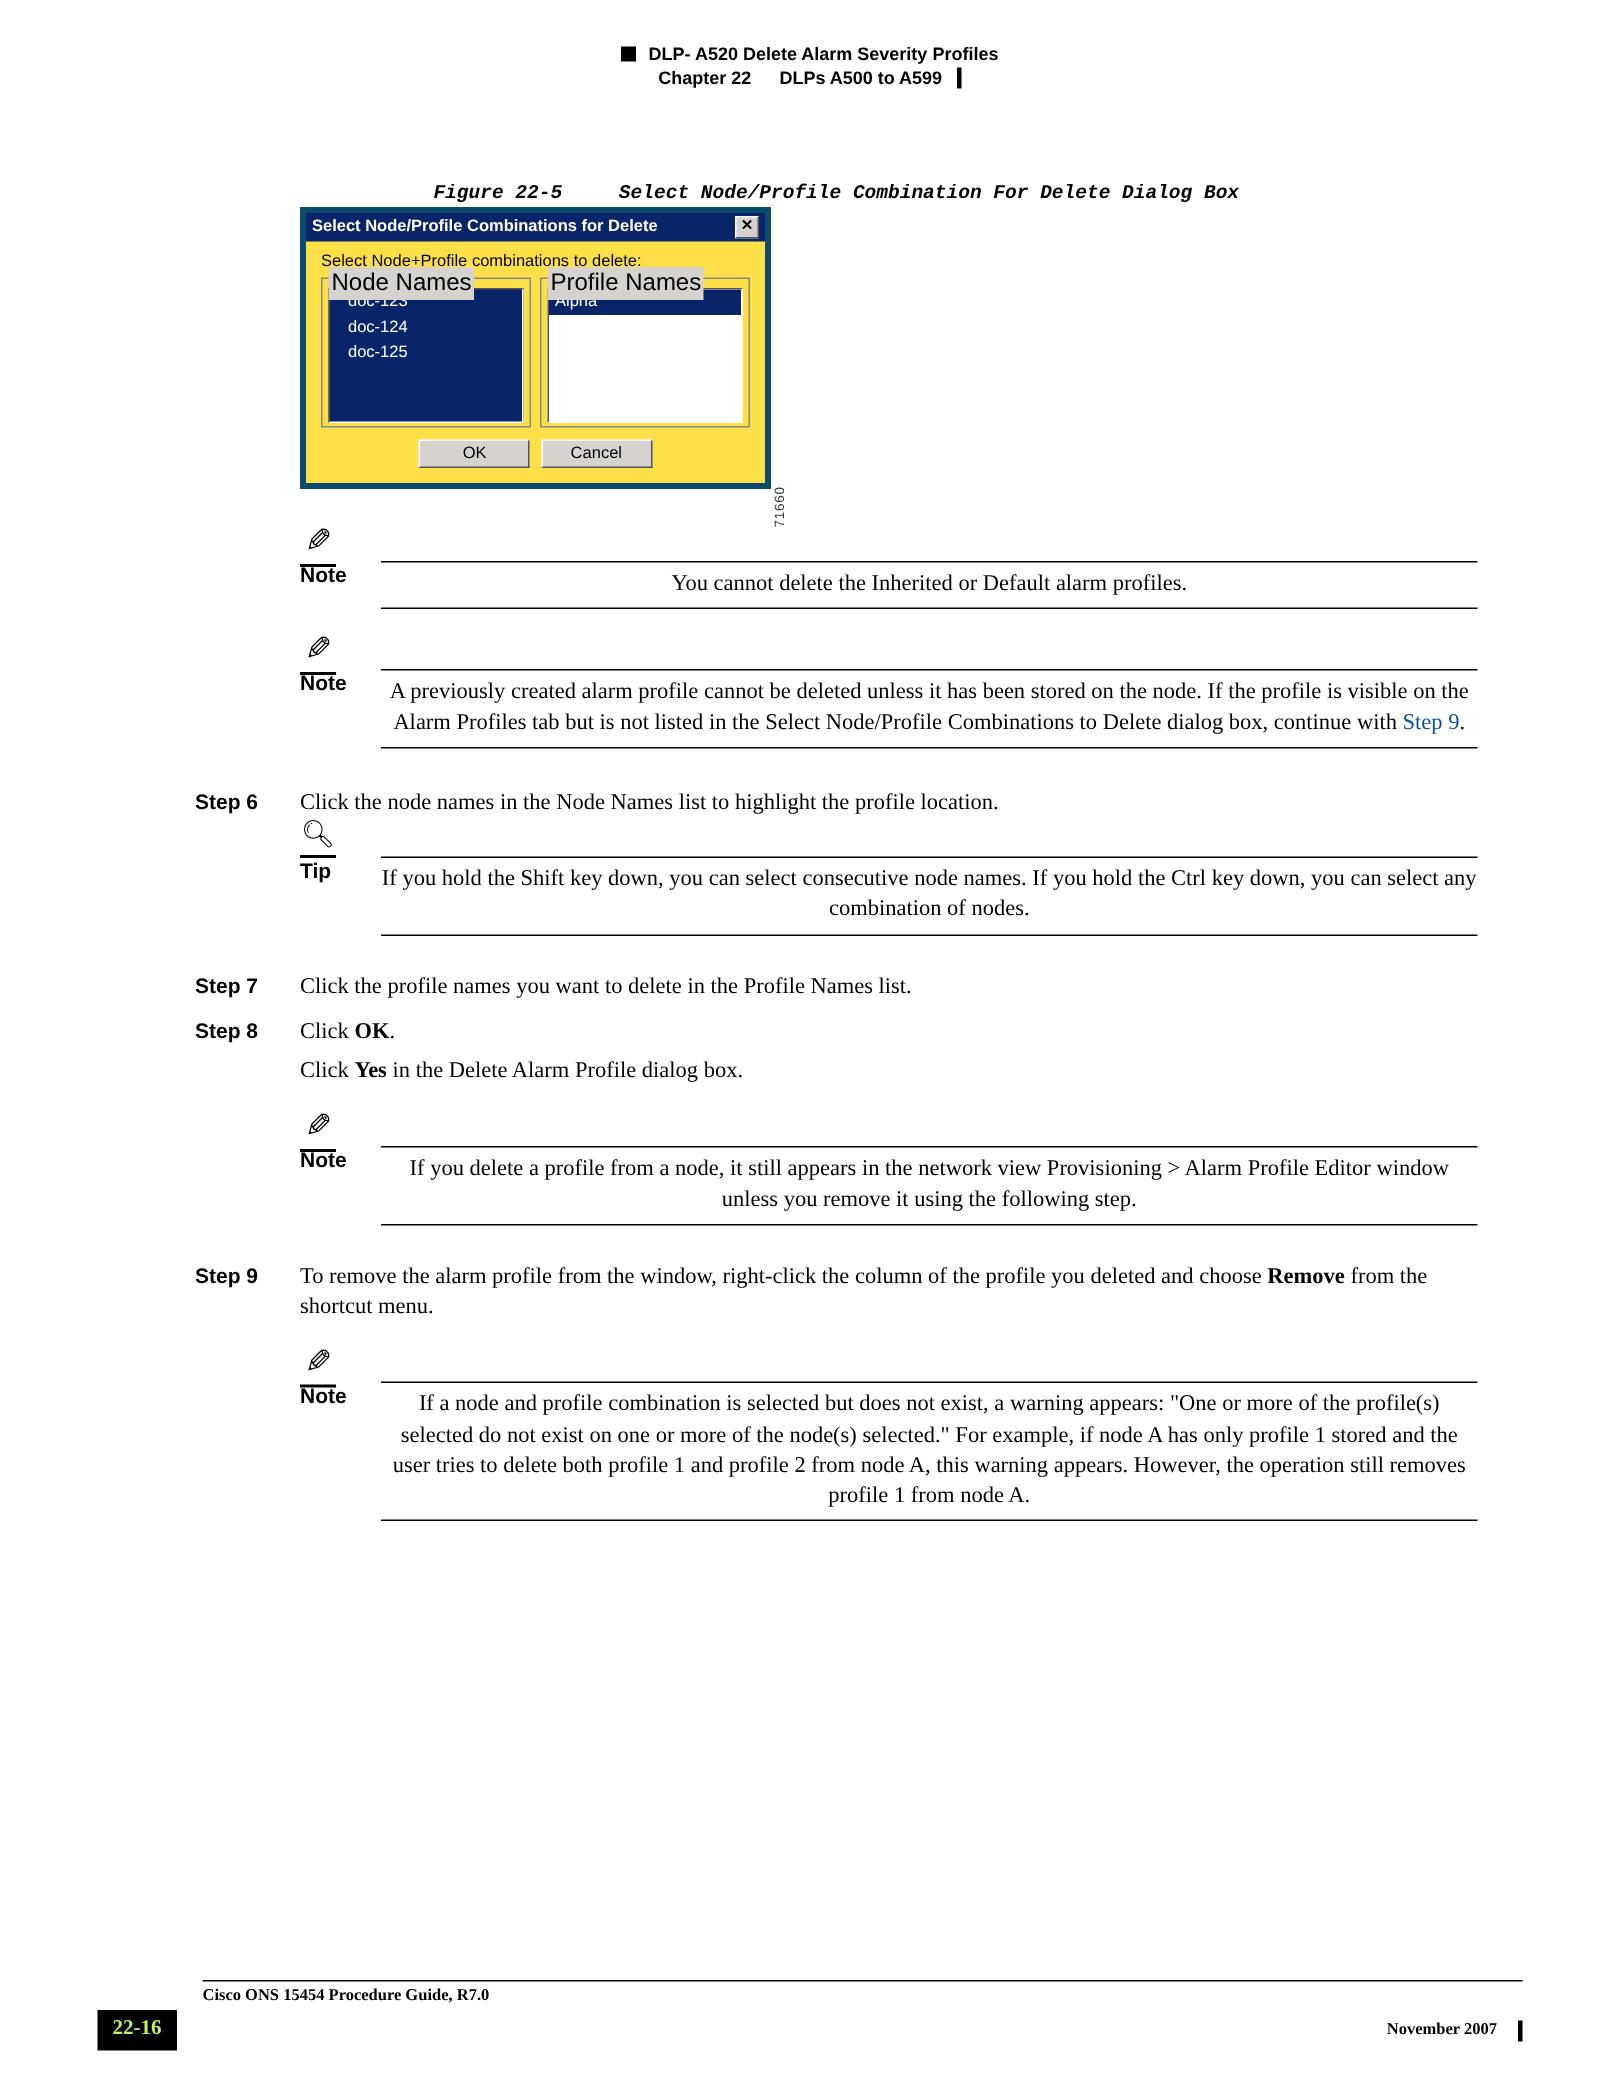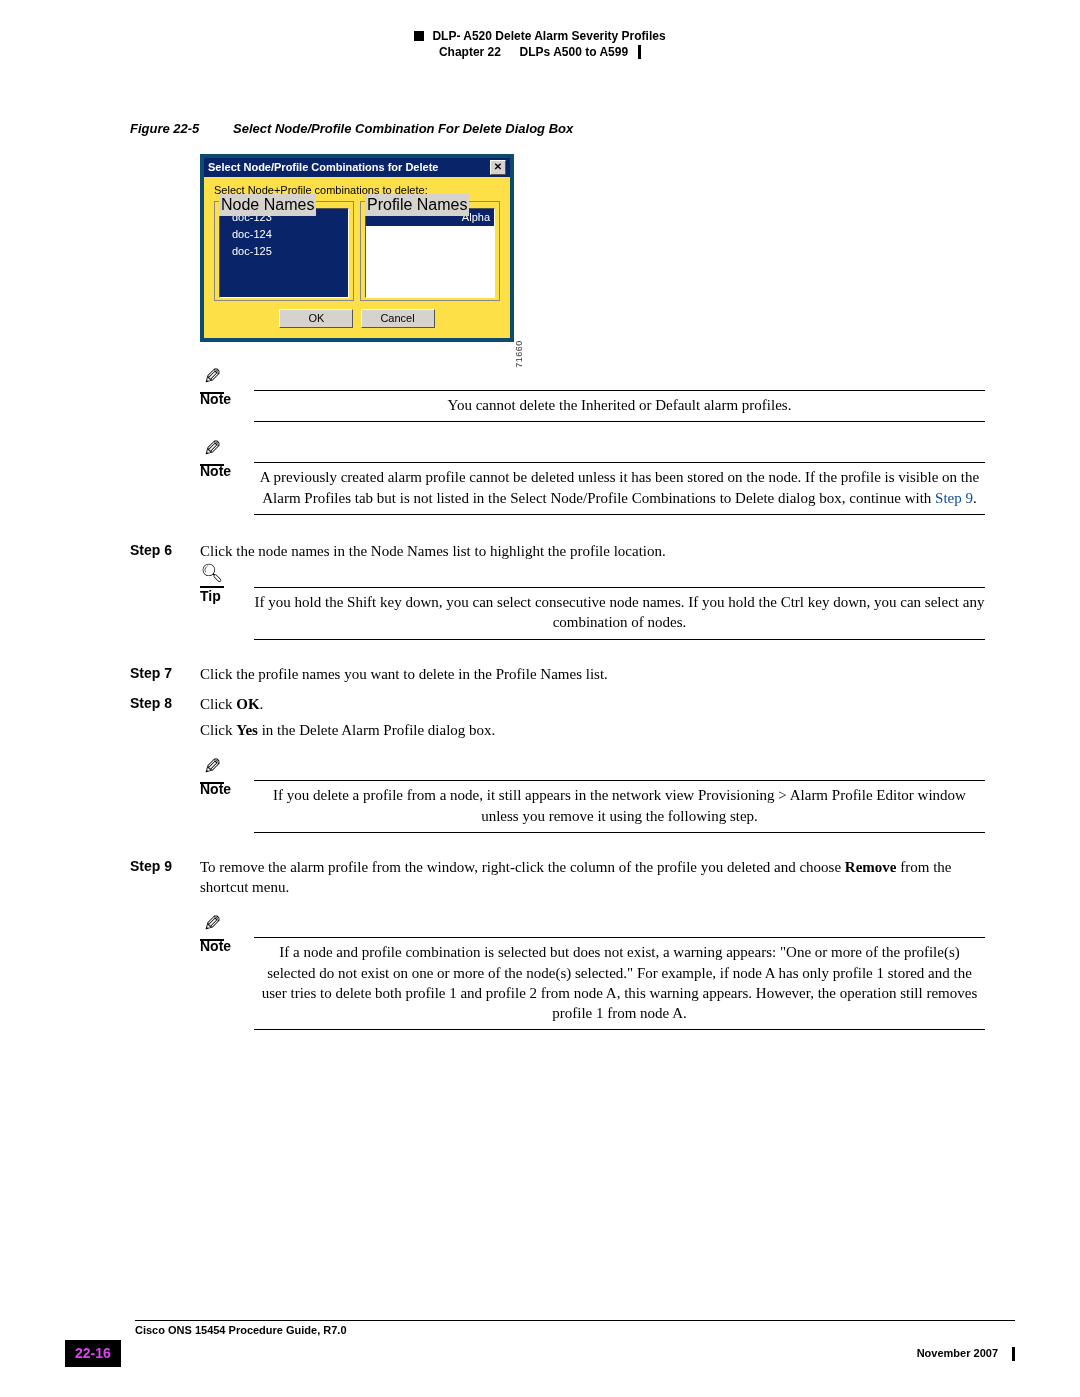--- a/index.html
+++ b/index.html
@@ -44,25 +44,25 @@
   .header-right-tick {
     width: 3px; height: 14px; background: #000; margin-left: 4px;
   }
   .content {
     position: absolute;
     top: 120px;
     left: 130px;
     right: 95px;
   }
   .figure-caption {
-    font-family: Liberation Sans, sans-serif;
+    font-family: Liberation Mono, monospace;
     font-size: 13px;
     font-weight: bold;
     font-style: italic;
-    margin-bottom: 16px;
+    text-align: center;
   }
   .figure-caption .flabel { padding-right: 30px; }
   .dialog {
     margin-left: 70px;
     width: 306px;
     background: #fde047;
     border: 4px solid #0c4a6e;
     font-family: Tahoma, Arial, sans-serif;
     font-size: 11px;
     position: relative;
@@ -115,21 +115,21 @@
   }
   .list-box {
     background: #0a246a;
     color:#fff;
     border: 1px solid #fff;
     border-top-color:#555; border-left-color:#555;
     height: 88px;
     overflow:hidden;
     margin-top: 2px;
   }
-  .list-box.white { background:#fff; color:#000;text-align:right; }
+  .list-box.white { background:#fff; color:#000; }
   .list-item-d { padding: 1px 12px; }
   .profile-sel { background:#0a246a; color:#fff; padding:1px 4px; }
   .dialog-buttons { text-align:center; margin-top:8px; }
   .dlg-btn {
     display:inline-block;
     min-width: 56px;
     padding: 1px 8px;
     margin: 0 2px;
     background:#d6d3ce;
     border: 1px solid #fff;
@@ -180,37 +180,37 @@
     font-family: Arial, Helvetica, sans-serif;
     font-weight: bold;
     font-size: 14px;
   }
   .link { color: #0b4ea2; }
 
   .footer {
     position:absolute;
     left:65px; right:65px;
     bottom: 30px;
-    font-family: Liberation Sans, sans-serif;
+    font-family: Liberation Serif, serif;
     font-size: 11px;
   }
   .footer-line {
     border-top: 1px solid #000;
     margin-bottom: 2px;
     margin-left: 70px;
   }
   .footer-row {
     display:flex;
     align-items:center;
     justify-content: space-between;
     font-weight: bold;
   }
   .footer-guide { margin-left: 70px; }
   .pagebox {
-    background:#000; color:#d946ef;
+    background:#000; color:#bef264;
     padding: 4px 10px; font-size: 14px;
     margin-right: 8px;
   }
   .footer-left { display:flex; align-items:center; }
   .footer-right { display:flex; align-items:center; gap:14px; }
   .footer-tick { width:3px; height:14px; background:#000; }
 </style>
 </head>
 <body>
 

